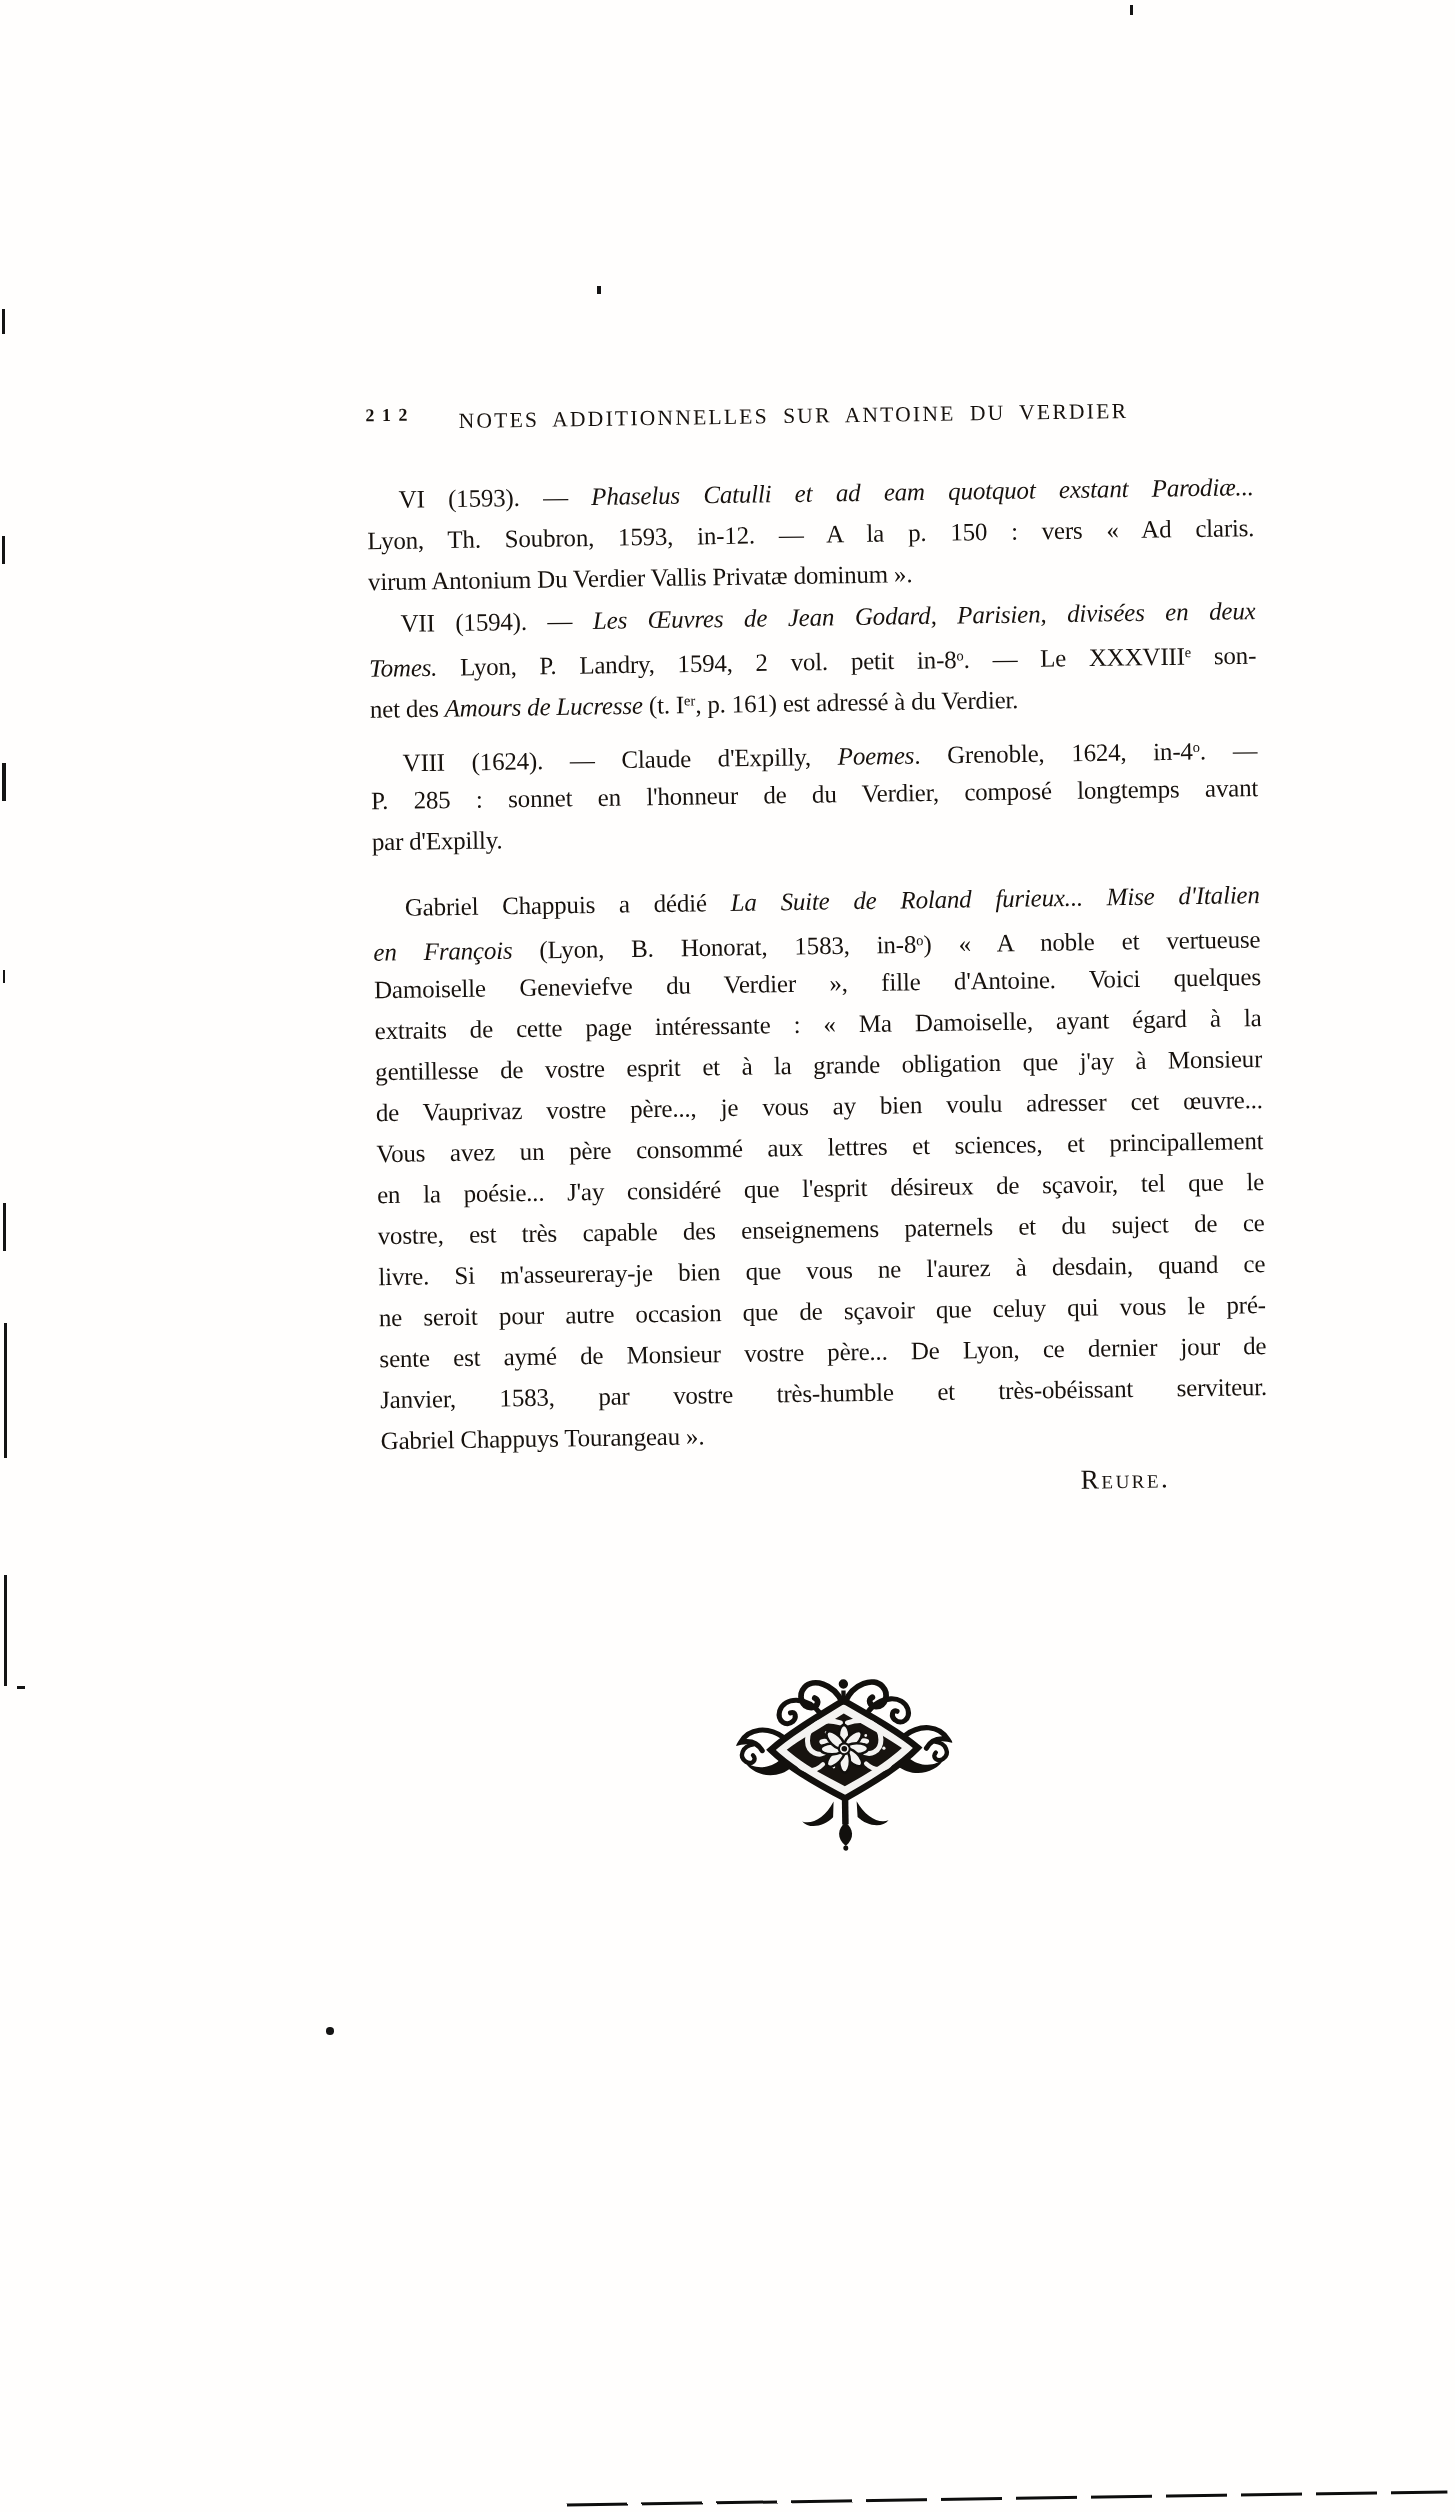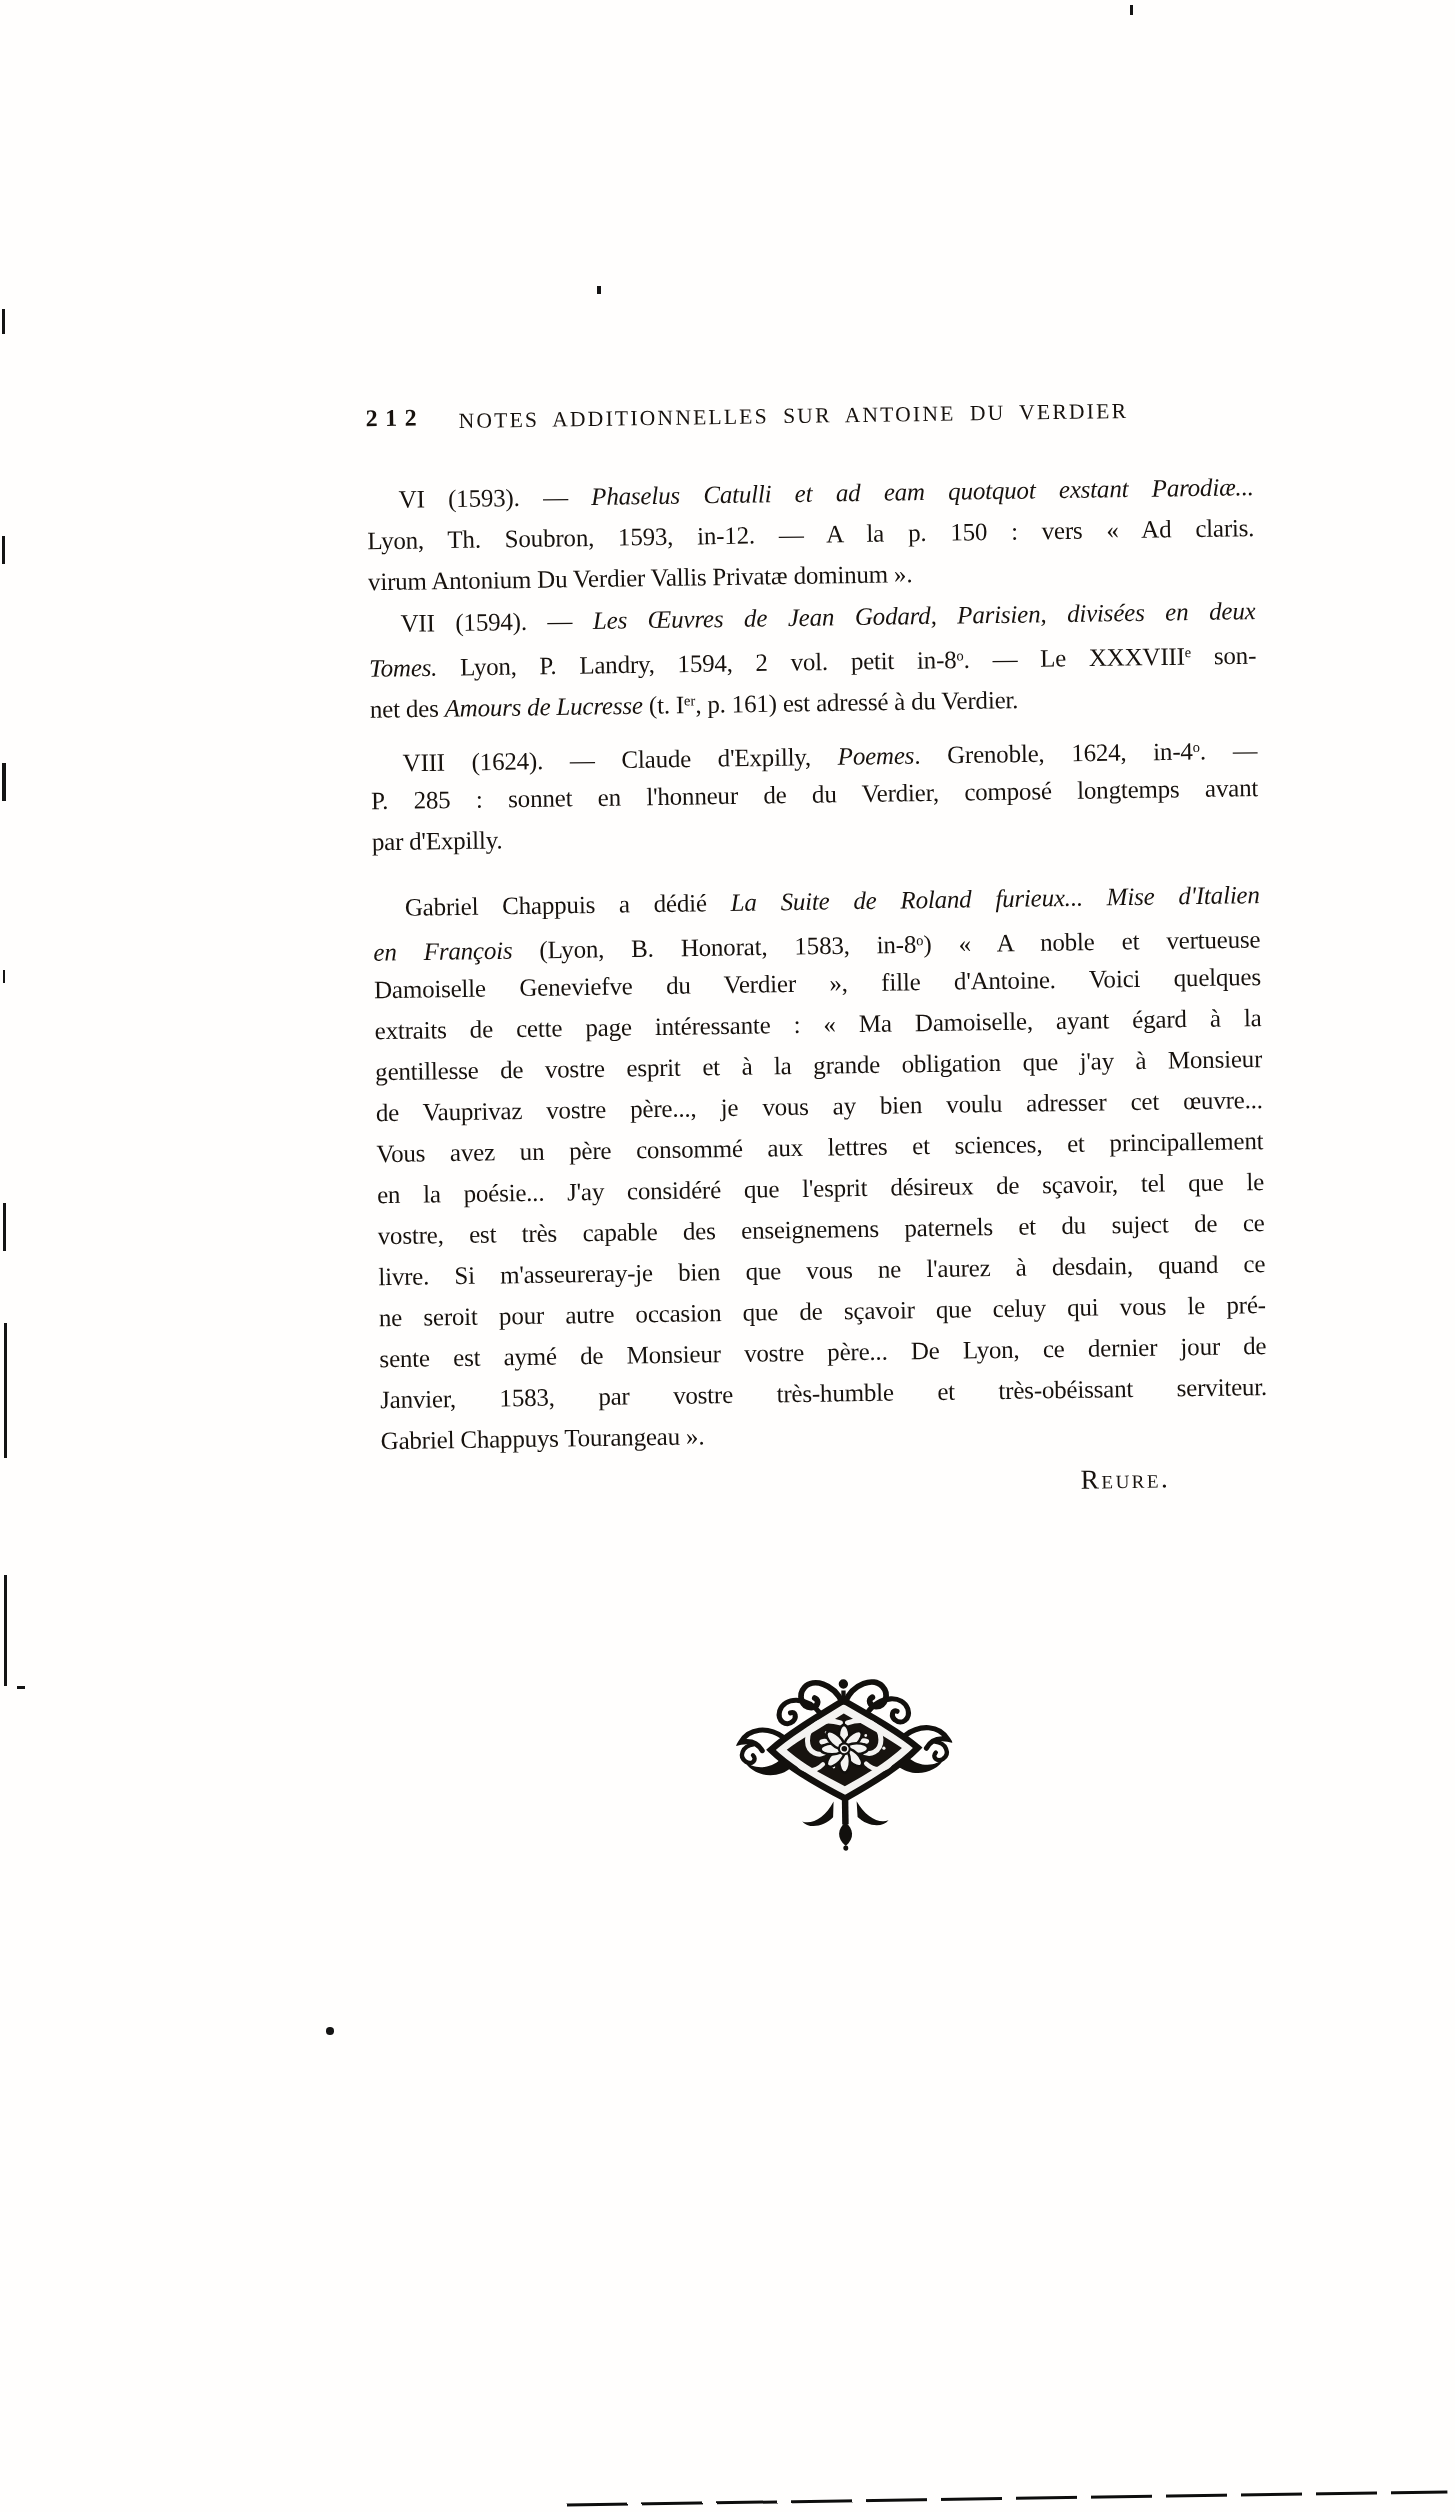--- a/index.html
+++ b/index.html
@@ -6,21 +6,21 @@
   .page{
     position:relative;
     width:1456px;height:2512px;
     background:#fffefd;
     overflow:hidden;
     font-family:"Liberation Serif","DejaVu Serif",serif;
     color:#17120e;
   }
   .tilt{position:absolute;left:0;top:0;width:100%;height:100%;transform:rotate(-0.85deg);transform-origin:50% 50%;}
   .runhead{position:absolute;top:402px;left:378px;width:887px;height:37px;}
-  .pagenum{position:absolute;left:0;top:-1.7px;font-size:24px;font-weight:bold;letter-spacing:7.5px;}
+  .pagenum{position:absolute;left:0;top:-1.7px;font-size:18px;font-weight:bold;letter-spacing:7.5px;}
   .runtitle{position:absolute;left:93px;top:3.3px;font-size:21.6px;letter-spacing:2.2px;word-spacing:6.6px;white-space:nowrap;}
   .bodycol{position:absolute;top:474px;left:378px;width:887px;font-size:25px;line-height:41px;letter-spacing:-0.2px;}
   .para{margin:0;}
   .para:nth-child(2){margin-top:0.8px;}
   .para:nth-child(3){margin-top:13.3px;}
   .para:nth-child(4){margin-top:25px;}
   .line{height:41px;overflow:hidden;}
   .line.j{text-align:justify;text-align-last:justify;}
   .line.indent{padding-left:32px;}
   .i{font-style:italic;}

